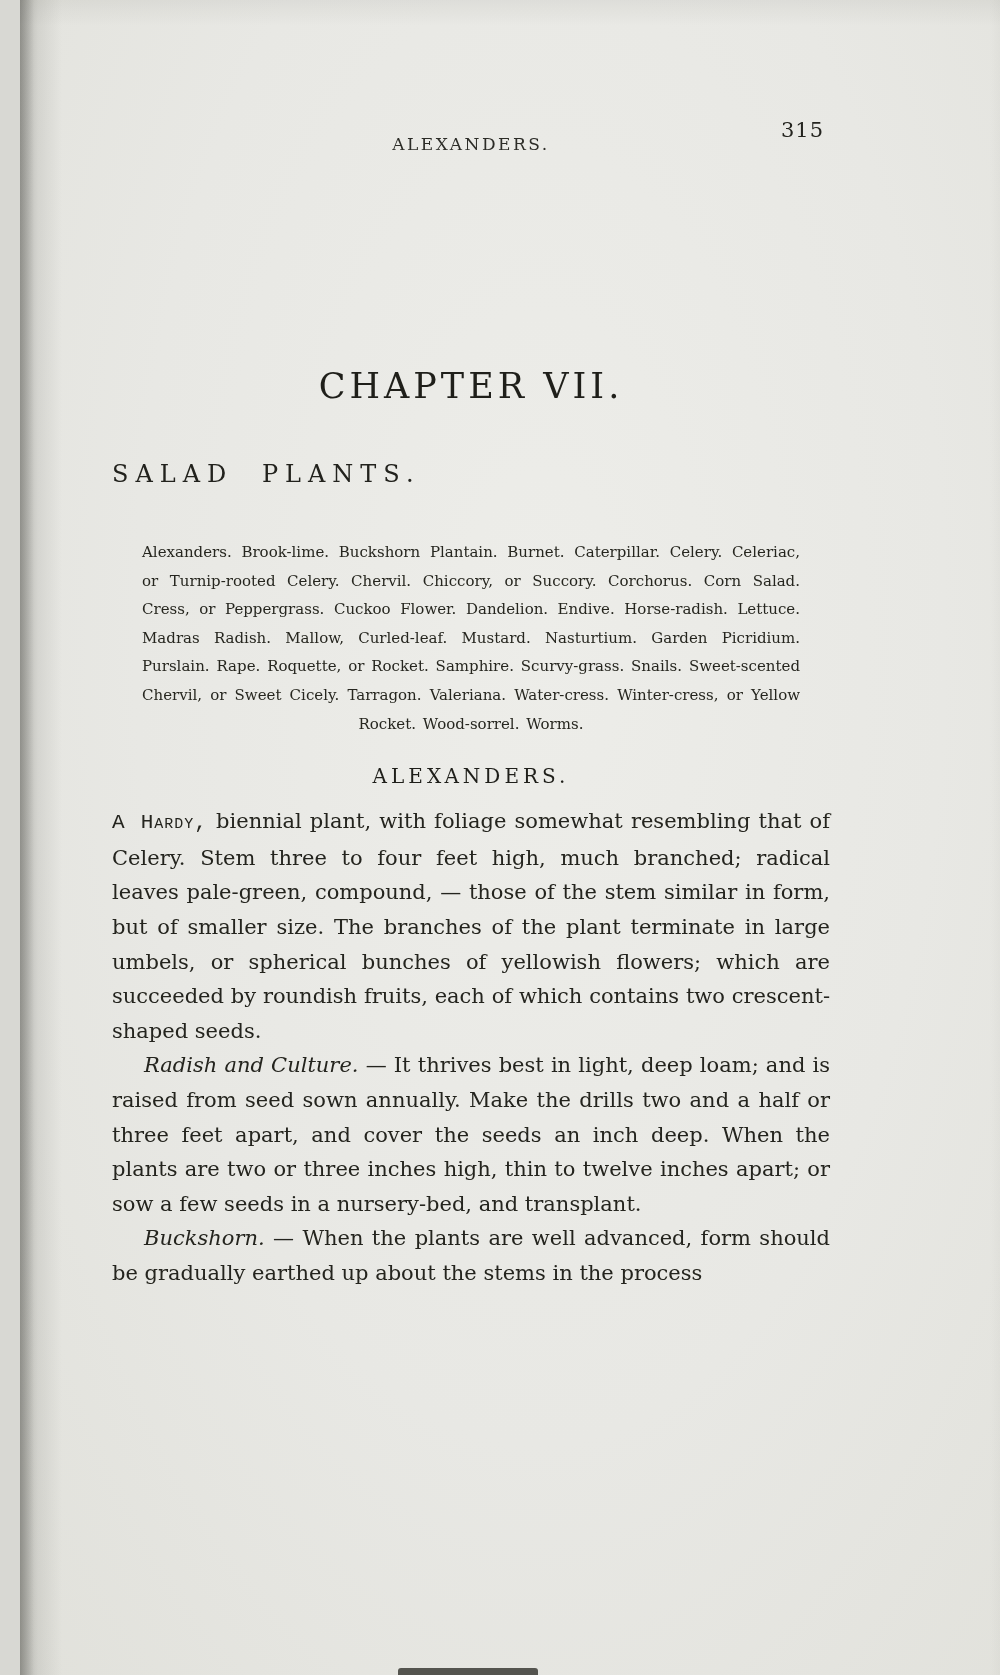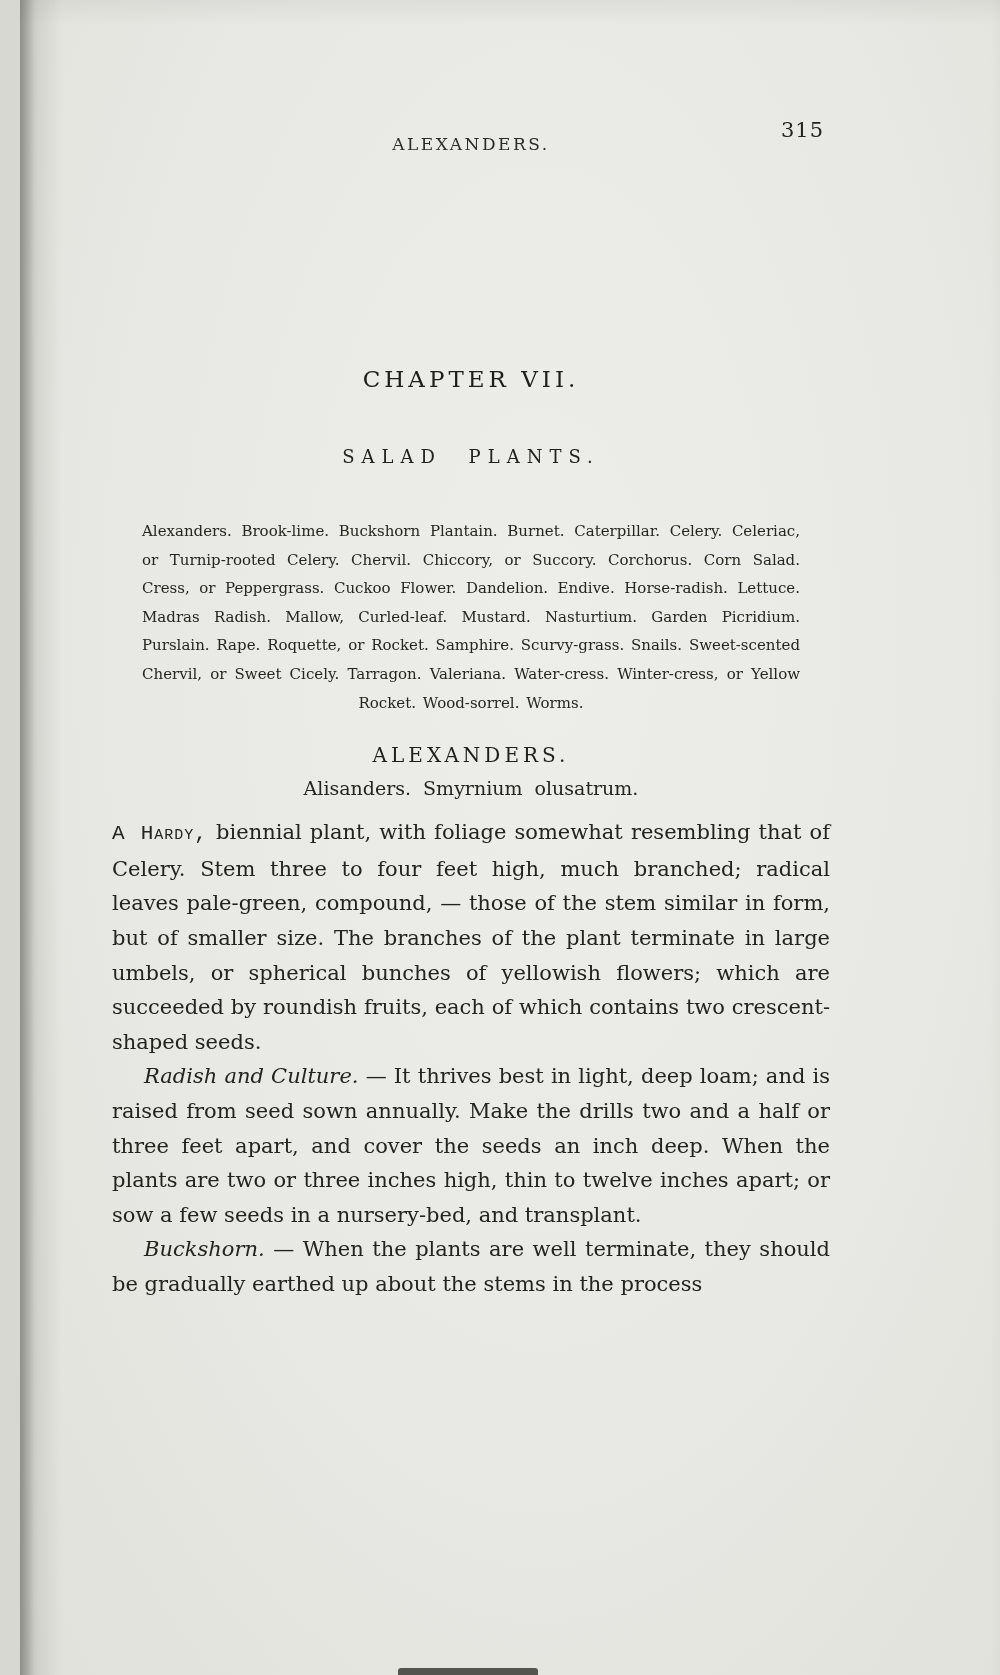--- a/index.html
+++ b/index.html
@@ -50,28 +50,27 @@
   }
   .page-number {
     position: absolute;
     right: 6px; top: 118px;
     font-size: 21px;
     letter-spacing: 1px;
   }
   .chapter-title {
     margin-top: 206px;
     text-align: center;
-    font-size: 23px;
+    font-size: 35px;
     letter-spacing: 4px;
     color: #1f1f1a;
   }
   .chapter-subtitle {
     margin-top: 54px;
-    text-align: center;
-    font-size: 18px;
+    font-size: 24px;
     letter-spacing: 7px;
     word-spacing: 14px;
     color: #22221d;
   }
   .plant-index {
     margin-top: 50px;
     padding: 0 30px;
     font-size: 15px;
     line-height: 28.6px;
     text-align: justify;
@@ -118,24 +117,23 @@
     </div>
 
     <div class="chapter-title">CHAPTER VII.</div>
 
     <div class="chapter-subtitle">SALAD PLANTS.</div>
 
     <div class="plant-index">Alexanders. Brook-lime. Buckshorn Plantain. Burnet. Caterpillar. Celery. Celeriac, or Turnip-rooted Celery. Chervil. Chiccory, or Succory. Corchorus. Corn Salad. Cress, or Peppergrass. Cuckoo Flower. Dandelion. Endive. Horse-radish. Lettuce. Madras Radish. Mallow, Curled-leaf. Mustard. Nasturtium. Garden Picridium. Purslain. Rape. Roquette, or Rocket. Samphire. Scurvy-grass. Snails. Sweet-scented Chervil, or Sweet Cicely. Tarragon. Valeriana. Water-cress. Winter-cress, or Yellow Rocket. Wood-sorrel. Worms.</div>
 
     <div class="section-heading">ALEXANDERS.</div>
 
-    <div class="section-subheading">Alisanders.   Smyrnium olusatrum.</div>
 
     <p class="body-para first"><span class="lead-sc">A Hardy,</span><span> biennial plant, with foliage somewhat resembling that of Celery.  Stem three to four feet high, much branched; radical leaves pale-green, compound, — those of the stem similar in form, but of smaller size.  The branches of the plant terminate in large umbels, or spherical bunches of yellowish flowers; which are succeeded by roundish fruits, each of which contains two crescent-shaped seeds.</span></p>
 
     <p class="body-para indent"><span class="lead-italic">Radish and Culture.</span><span> — It thrives best in light, deep loam; and is raised from seed sown annually.  Make the drills two and a half or three feet apart, and cover the seeds an inch deep.  When the plants are two or three inches high, thin to twelve inches apart; or sow a few seeds in a nursery-bed, and transplant.</span></p>
 
-    <p class="body-para indent"><span class="lead-italic">Buckshorn.</span><span> — When the plants are well terminate, they should be gradually earthed up about the stems in the process</span></p>
+    <p class="body-para indent"><span class="lead-italic">Buckshorn.</span><span> — When the plants are well advanced, form should be gradually earthed up about the stems in the process</span></p>
 
   </div>
 
   <div class="scan-mark"></div>
 </div>
 
 </body></html>

